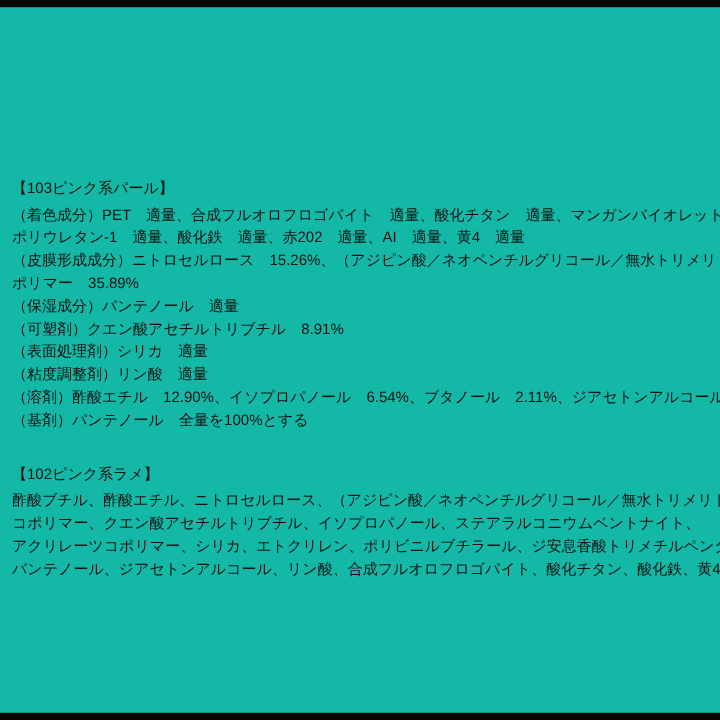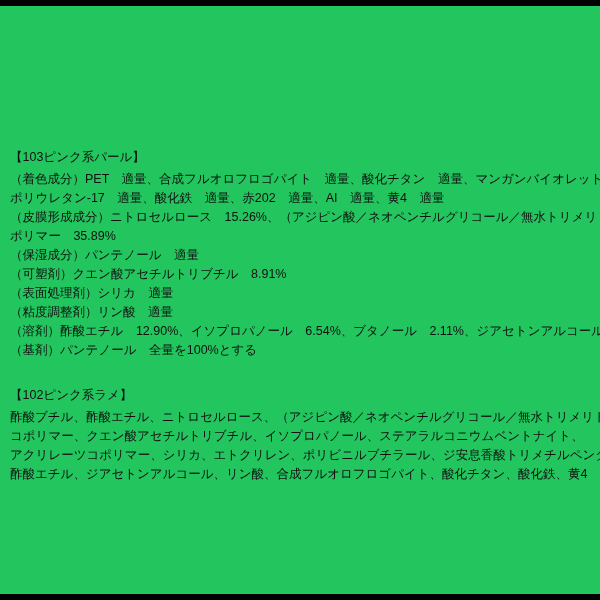--- a/index.html
+++ b/index.html
@@ -10,21 +10,21 @@
     width: 600px;
     height: 600px;
     background: #ffffff;
     font-family: "Liberation Sans", "DejaVu Sans", sans-serif;
     overflow: hidden;
   }
   #page {
     position: relative;
     width: 600px;
     height: 600px;
-    background: #22c55e;
+    background: #14b8a6;
   }
   .bar {
     position: absolute;
     left: 0;
     width: 600px;
     background: #000000;
   }
   .bar.top { top: 0; height: 6px; }
   .bar.bottom { bottom: 0; height: 6px; }
   .content {
@@ -73,37 +73,37 @@
   <div class="bar top"></div>
   <div class="bar bottom"></div>
 
   <div class="content">
 
     <div class="block" id="block-103">
       <div class="heading">【103ピンク系パール】</div>
       <div class="gap-after-heading"></div>
       <div class="list">
         <div class="line">（着色成分）PET　適量、合成フルオロフロゴパイト　適量、酸化チタン　適量、マンガンバイオレット　適量、</div>
-        <div class="line">ポリウレタン-17　適量、酸化鉄　適量、赤202　適量、AI　適量、黄4　適量</div>
+        <div class="line">ポリウレタン-1　適量、酸化鉄　適量、赤202　適量、AI　適量、黄4　適量</div>
         <div class="line">（皮膜形成成分）ニトロセルロース　15.26%、（アジピン酸／ネオペンチルグリコール／無水トリメリト酸）コ</div>
         <div class="line">ポリマー　35.89%</div>
         <div class="line">（保湿成分）パンテノール　適量</div>
         <div class="line">（可塑剤）クエン酸アセチルトリブチル　8.91%</div>
         <div class="line">（表面処理剤）シリカ　適量</div>
         <div class="line">（粘度調整剤）リン酸　適量</div>
         <div class="line">（溶剤）酢酸エチル　12.90%、イソプロパノール　6.54%、ブタノール　2.11%、ジアセトンアルコール　適量</div>
         <div class="line">（基剤）パンテノール　全量を100%とする</div>
       </div>
     </div>
 
     <div class="block" id="block-102">
       <div class="heading">【102ピンク系ラメ】</div>
       <div class="gap-after-heading"></div>
       <div class="list">
         <div class="line">酢酸ブチル、酢酸エチル、ニトロセルロース、（アジピン酸／ネオペンチルグリコール／無水トリメリト酸）</div>
         <div class="line">コポリマー、クエン酸アセチルトリブチル、イソプロパノール、ステアラルコニウムベントナイト、</div>
         <div class="line">アクリレーツコポリマー、シリカ、エトクリレン、ポリビニルブチラール、ジ安息香酸トリメチルペンタンジイル、</div>
-        <div class="line">酢酸エチル、ジアセトンアルコール、リン酸、合成フルオロフロゴパイト、酸化チタン、酸化鉄、黄4</div>
+        <div class="line">パンテノール、ジアセトンアルコール、リン酸、合成フルオロフロゴパイト、酸化チタン、酸化鉄、黄4</div>
       </div>
     </div>
 
   </div>
 </div>
 
 </body></html>

